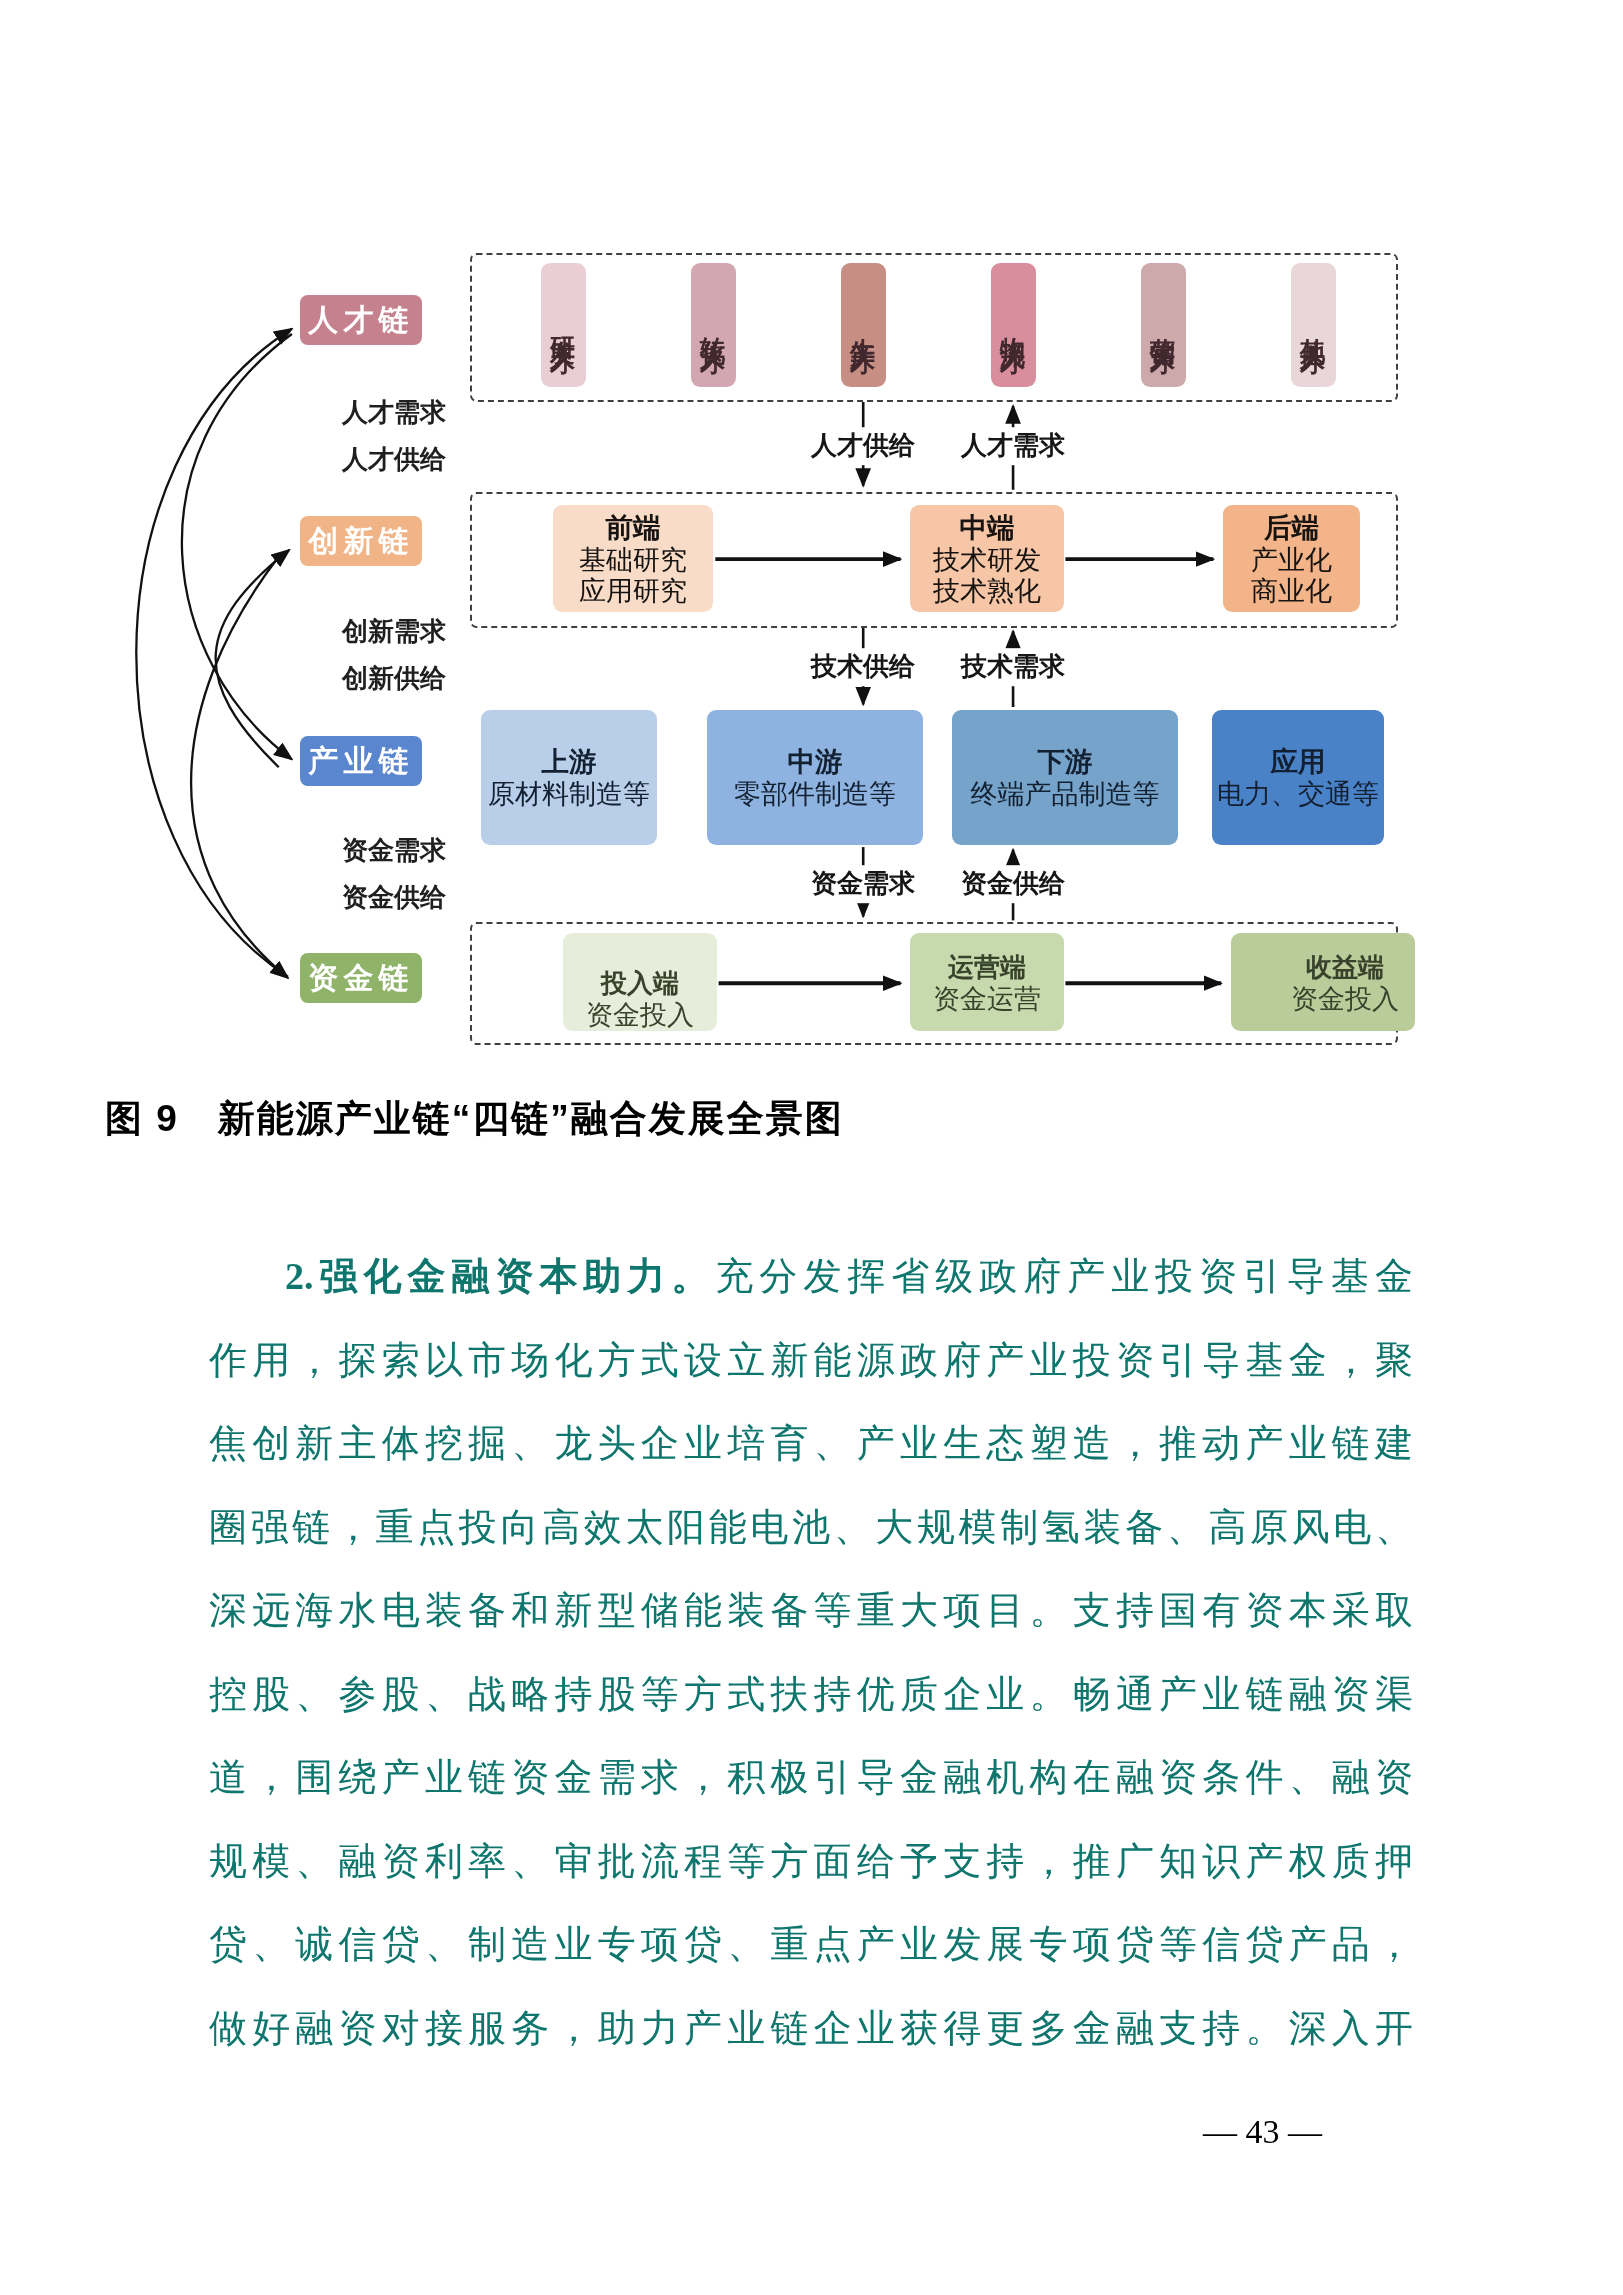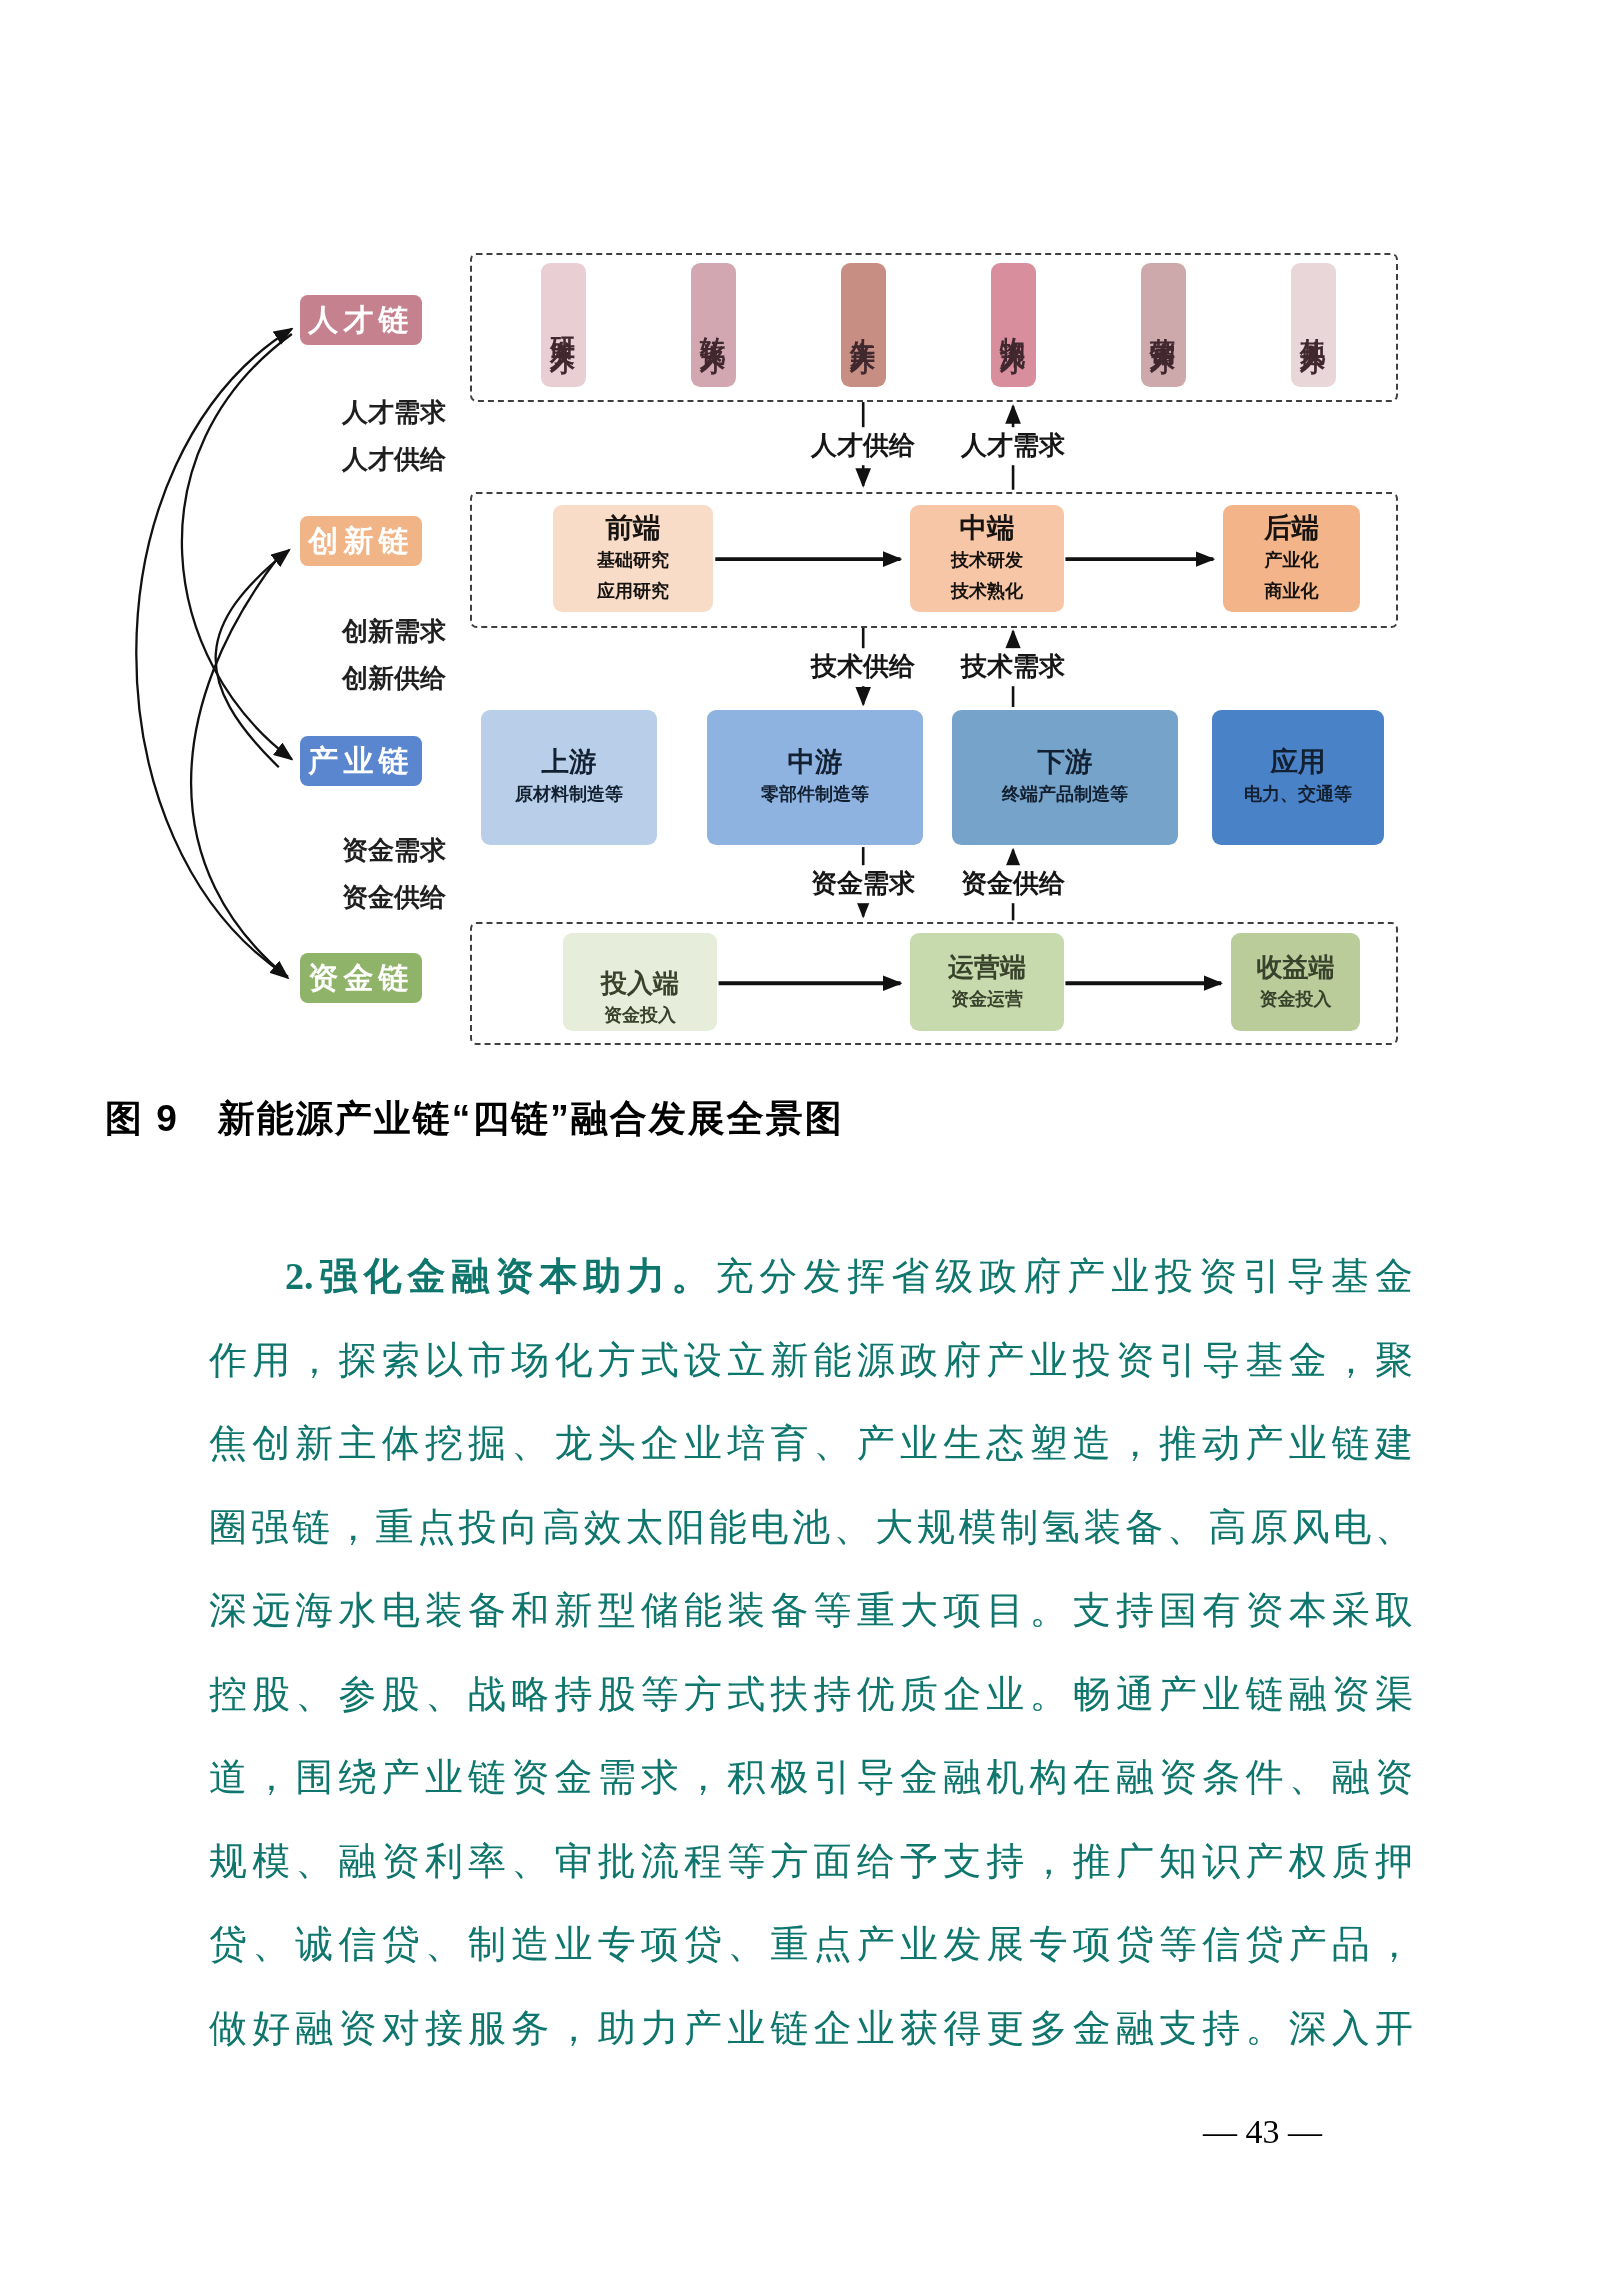--- a/index.html
+++ b/index.html
@@ -19,21 +19,21 @@
 
   
   .dashed{position:absolute;border:2px dashed #3f3f3f;border-radius:6.5px;background:transparent;}
 
   
   .box{position:absolute;border-radius:9.2px;display:flex;flex-direction:column;
        align-items:center;justify-content:center;text-align:center;}
   .vbox{writing-mode:vertical-rl;text-orientation:upright;font-size:25px;font-weight:600;
         letter-spacing:3.9px;color:#40282e;display:flex;align-items:center;justify-content:center;}
   .box .t{font-size:27.5px;font-weight:700;line-height:34px;}
-  .box .s{font-size:18px;font-weight:700;line-height:31px;}
+  .box .s{font-size:27px;font-weight:400;line-height:31px;}
   .r2{color:#161311;}
   .r3{color:#122031;}
   .r4{color:#39422b;}
   .r4 .t{font-size:26px;}
 
   
   .flow-label{position:absolute;transform:translate(-50%,-50%);background:#ffffff;
     padding:1.3px 5.2px;font-size:26px;font-weight:600;color:#161616;white-space:nowrap;}
 
   
@@ -152,21 +152,21 @@
   </div>
 
   <div class="box r4" style="left: 563px; top: 933px; width: 154px; height: 98px; background-color: rgb(230, 237, 218); justify-content: flex-end;">
     <div class="t">投入端</div>
     <div class="s">资金投入</div>
   </div>
   <div class="box r4" style="left: 910px; top: 933px; width: 154px; height: 98px; background-color: rgb(198, 218, 174);">
     <div class="t">运营端</div>
     <div class="s">资金运营</div>
   </div>
-  <div class="box r4" style="left: 1231px; top: 933px; width: 129px; height: 98px; background-color: rgb(185, 204, 154);">
+  <div class="box r4" style="left: 1231px; top: 933px; width: 140px; height: 98px; background-color: rgb(185, 204, 154); padding-left: 44px;">
     <div class="t">收益端</div>
     <div class="s">资金投入</div>
   </div>
 
   <div class="flow-label" style="left:863px;top:446px;">人才供给</div>
   <div class="flow-label" style="left:1013px;top:446px;">人才需求</div>
   <div class="flow-label" style="left:863px;top:667px;">技术供给</div>
   <div class="flow-label" style="left:1013px;top:667px;">技术需求</div>
   <div class="flow-label" style="left:863px;top:884px;">资金需求</div>
   <div class="flow-label" style="left:1013px;top:884px;">资金供给</div>

